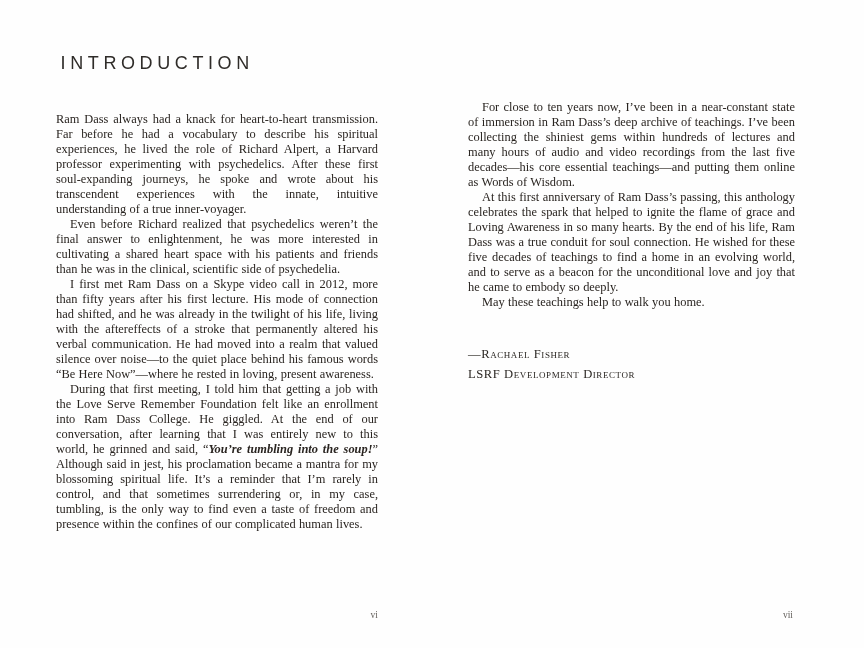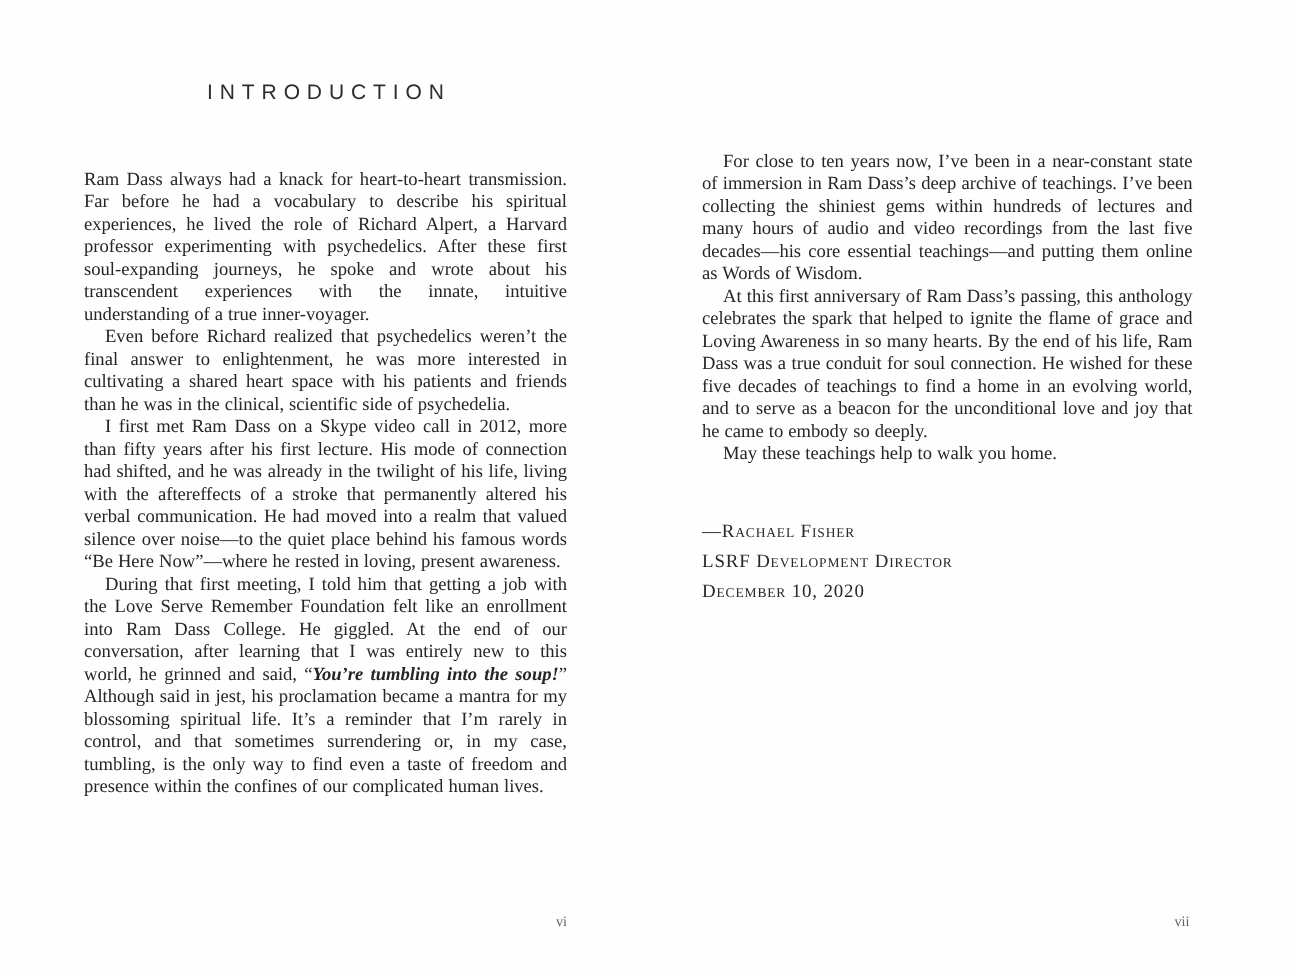--- a/index.html
+++ b/index.html
@@ -14,23 +14,22 @@
     background: #fefefe;
     overflow: hidden;
     font-family: "Liberation Serif", serif;
     color: #292420;
   }
   .chapter-heading {
     position: absolute;
     left: 56px;
     top: 53px;
     width: 322px;
-    text-align: center;
     font-family: "Liberation Sans", sans-serif;
-    font-size: 14px;
+    font-size: 18px;
     font-weight: 500;
     letter-spacing: 4.6px;
     text-indent: 4.6px; 
     color: #2f2c29;
     white-space: nowrap;
   }
   .text-col {
     position: absolute;
     top: 100px;
   }
@@ -85,21 +84,20 @@
   </div>
 
   <div class="text-col col-right">
     <p class="indent">For close to ten years now, I’ve been in a near-constant state of immersion in Ram Dass’s deep archive of teachings. I’ve been collecting the shiniest gems within hundreds of lectures and many hours of audio and video recordings from the last five decades—his core essential teachings—and putting them online as Words of Wisdom.</p>
     <p class="indent">At this first anniversary of Ram Dass’s passing, this anthology celebrates the spark that helped to ignite the flame of grace and Loving Awareness in so many hearts. By the end of his life, Ram Dass was a true conduit for soul connection. He wished for these five decades of teachings to find a home in an evolving world, and to serve as a beacon for the unconditional love and joy that he came to embody so deeply.</p>
     <p class="indent">May these teachings help to walk you home.</p>
 
     <div class="signature-block">
       <div class="sig-line">—Rachael Fisher</div>
       <div class="sig-line">LSRF Development Director</div>
-      <div class="sig-line">December 10, 2020</div>
     </div>
   </div>
 
   <div class="folio folio-left">vi</div>
 
   <div class="folio folio-right">vii</div>
 
 </div>
 
 </body></html>

